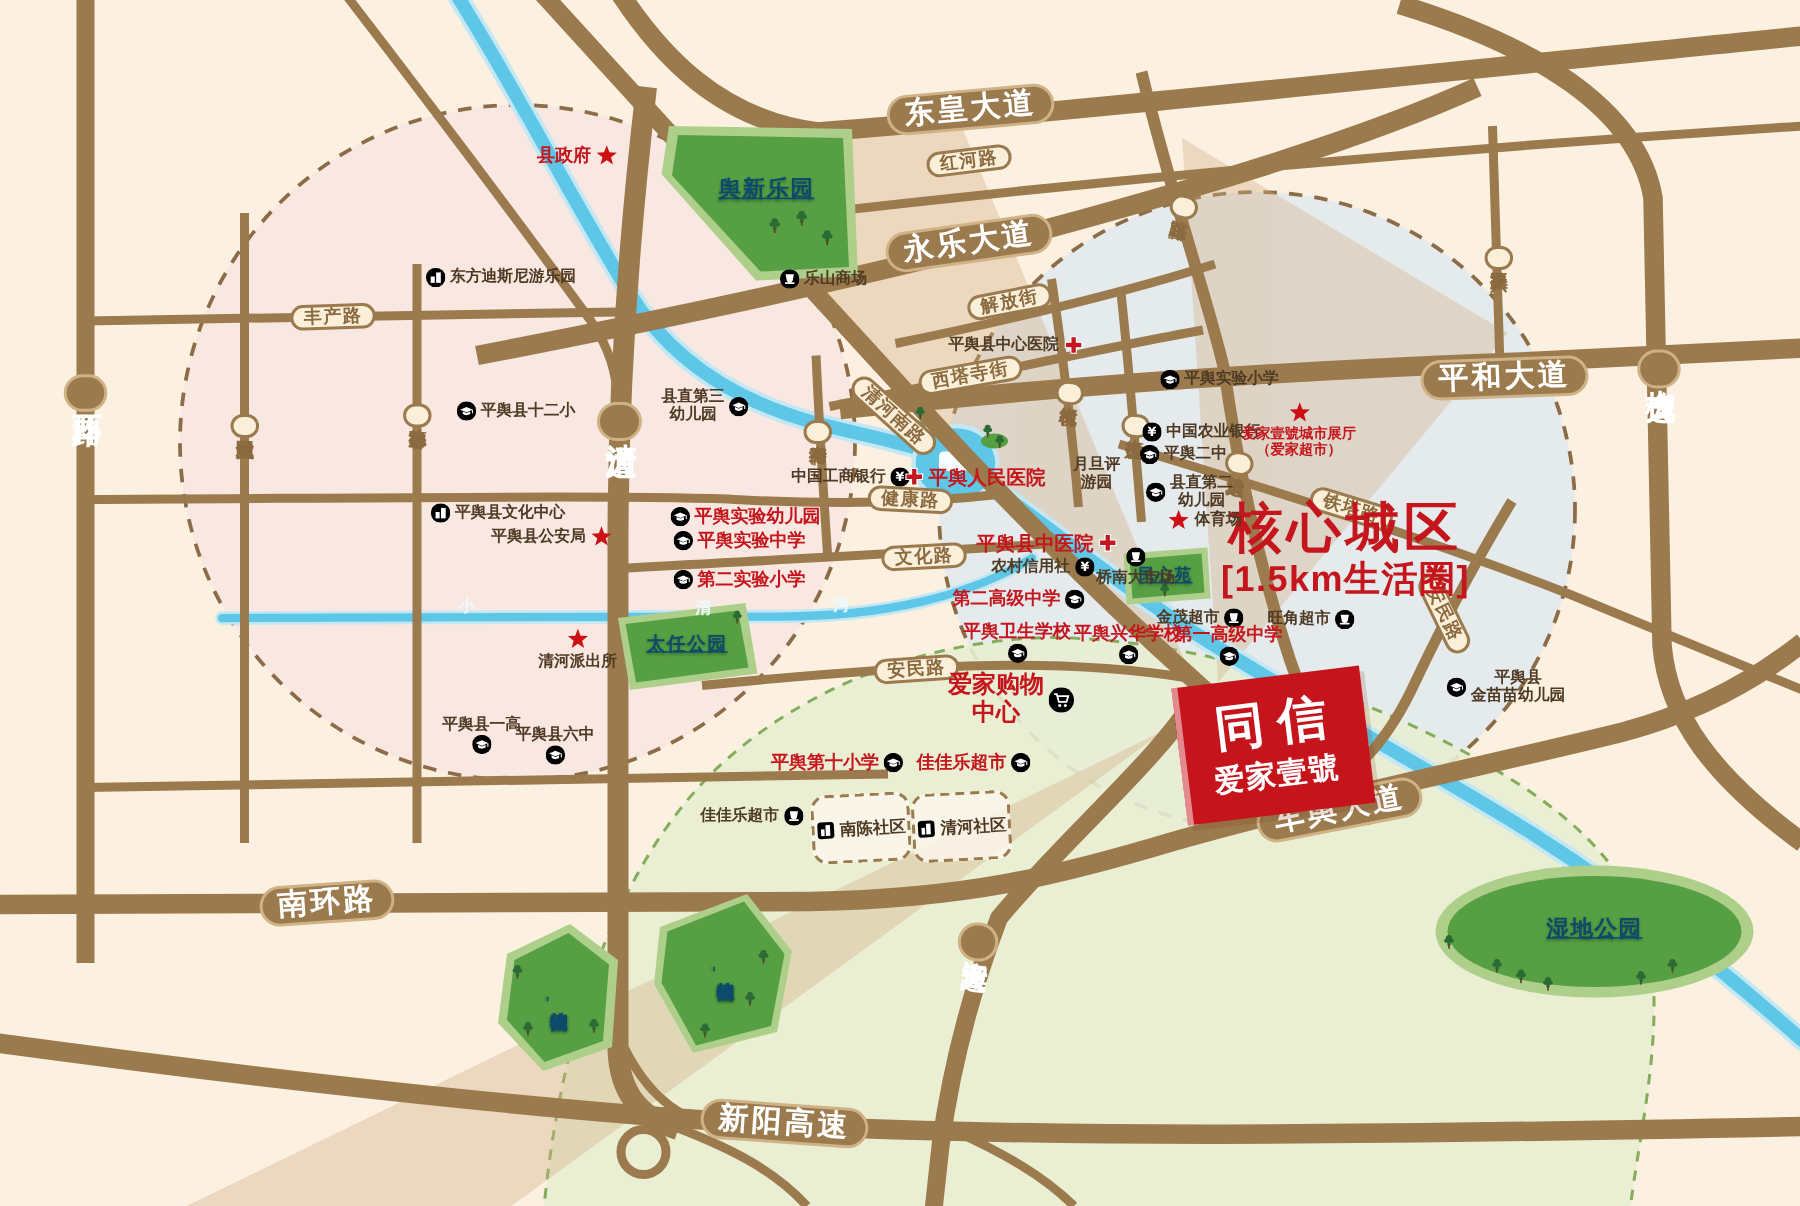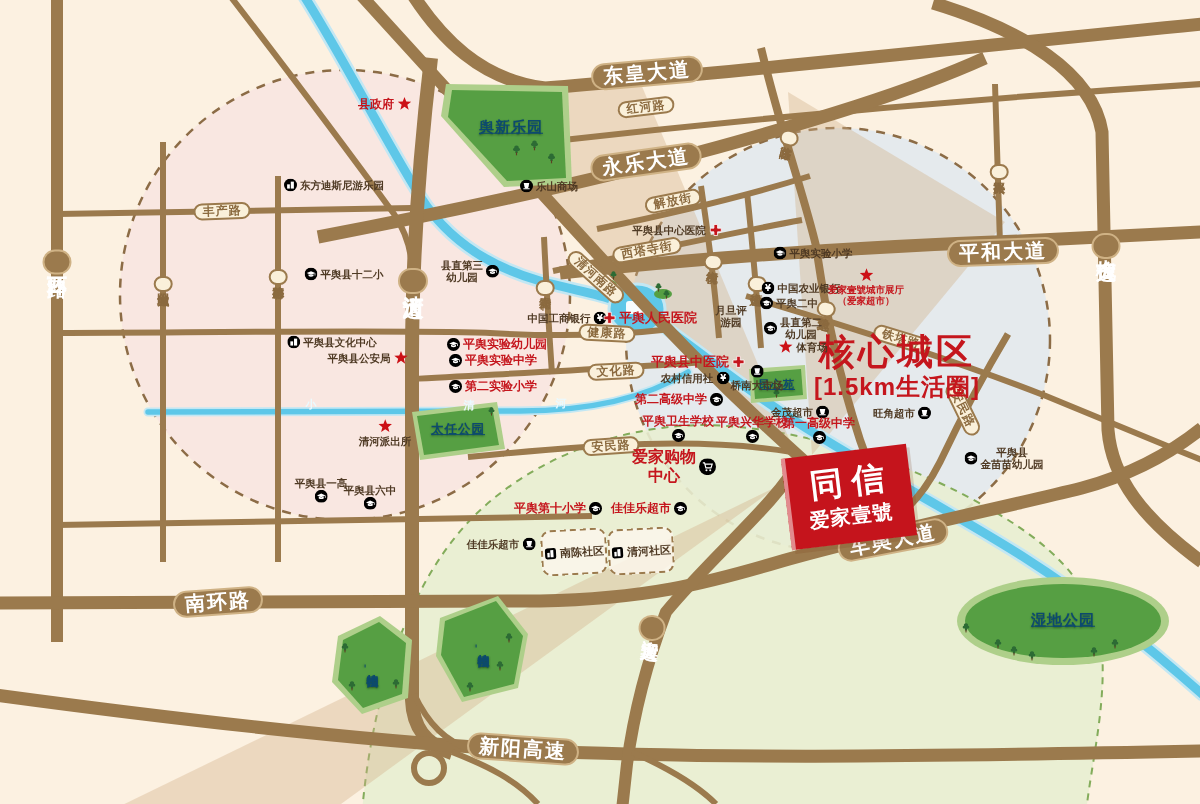--- a/index.html
+++ b/index.html
@@ -360,21 +360,21 @@
       </span>
     </div>
     <div class="poi brown side-right" style="left: 800px; top: 412px; transform: translate(-50%, -50%);">
       <span class="lbl">金茂超市</span>
       <span class="icn brown t-cup">
         <svg viewBox="0 0 20 20">
           <use href="#i-cup"></use>
         </svg>
       </span>
     </div>
-    <div class="poi brown side-right" style="left: 902px; top: 413px; transform: translate(-50%, -50%);">
+    <div class="poi brown side-right" style="left: 874px; top: 413px; transform: translate(-50%, -50%);">
       <span class="lbl">旺角超市</span>
       <span class="icn brown t-cup">
         <svg viewBox="0 0 20 20">
           <use href="#i-cup"></use>
         </svg>
       </span>
     </div>
     <div class="poi brown side-left" style="left: 1004px; top: 458px; transform: translate(-50%, -50%);">
       <span class="icn brown t-cap">
         <svg viewBox="0 0 20 20">

